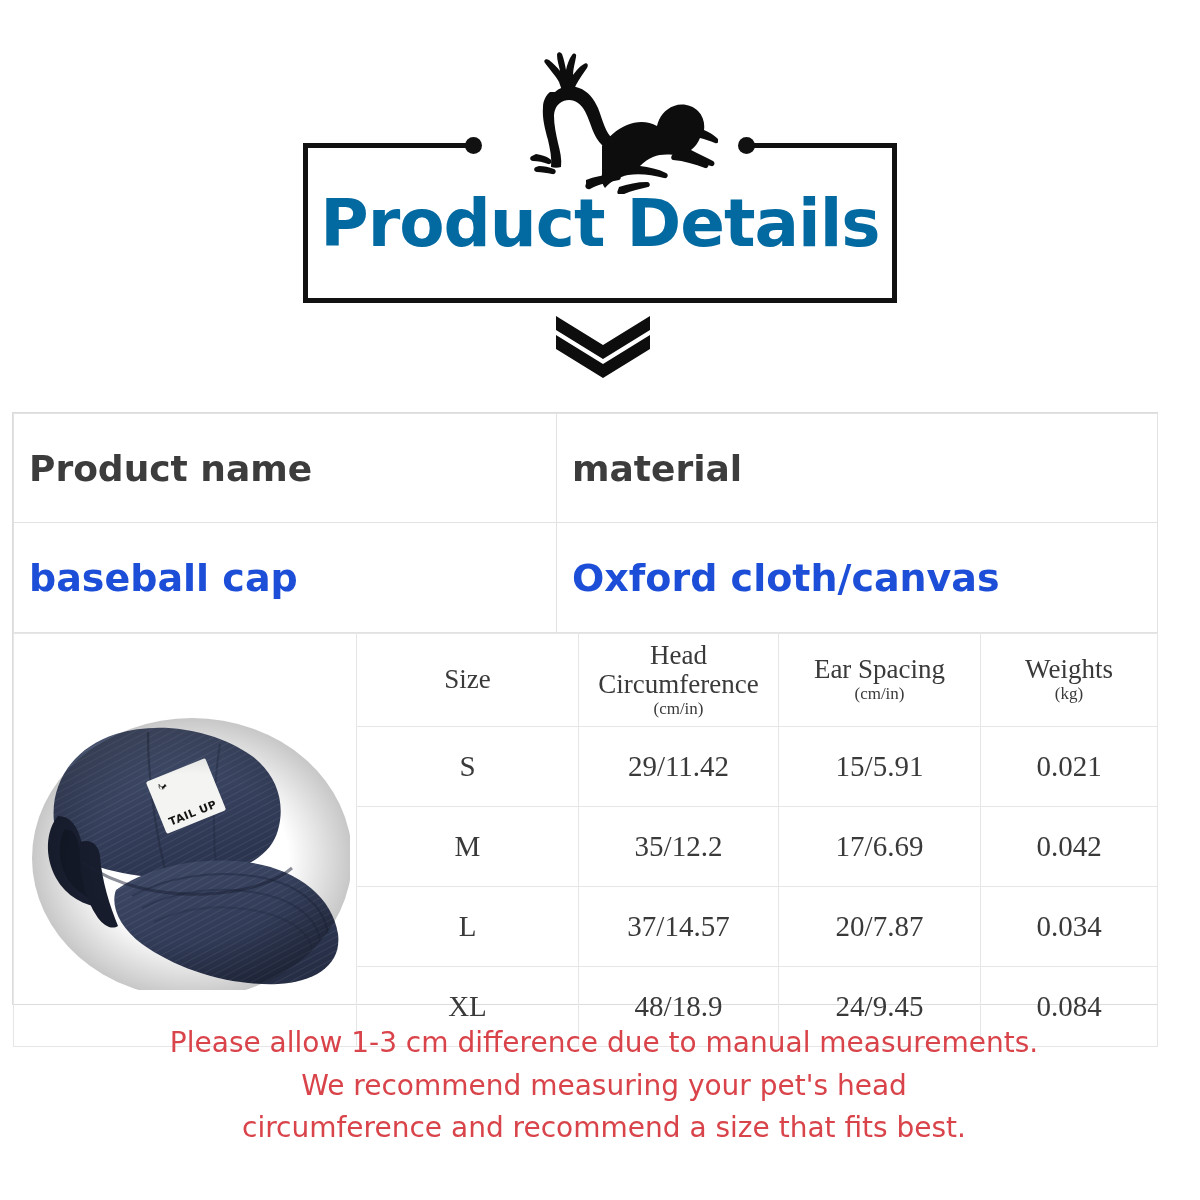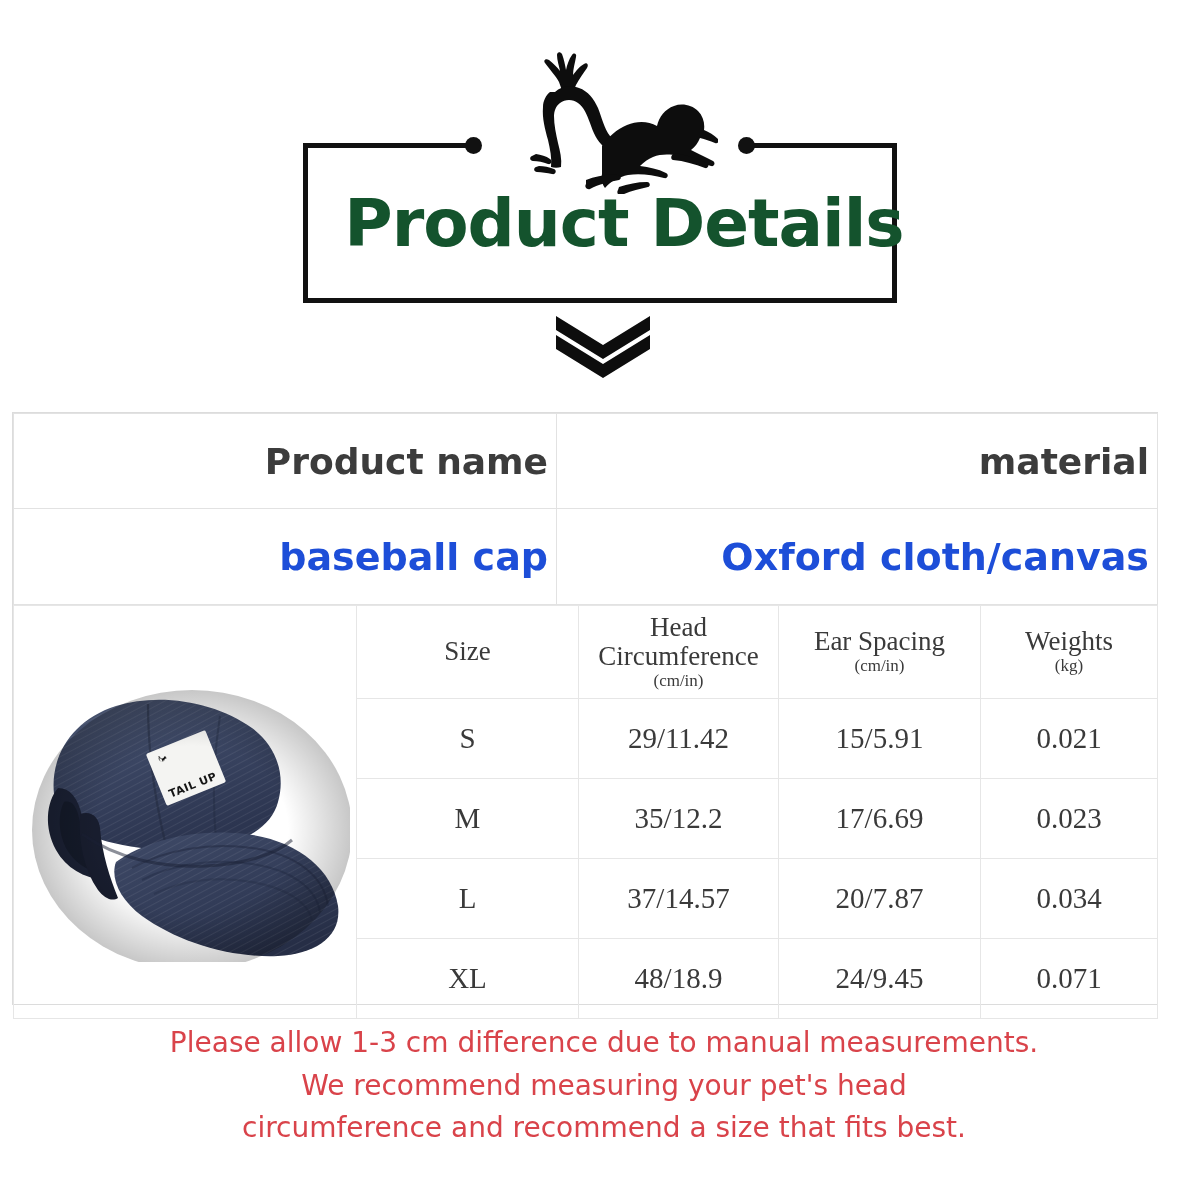--- a/index.html
+++ b/index.html
@@ -64,23 +64,22 @@
     top: 0;
     width: 594px;
     height: 160px;
     display: flex;
     align-items: center;
     justify-content: center;
     font-family: "DejaVu Sans", sans-serif;
     font-weight: bold;
     font-size: 66px;
     letter-spacing: -1px;
-    color: #14532d;
+    color: #0369a1;
     white-space: nowrap;
-    padding-left: 24px;
   }
 
   .chevrons {
     position: absolute;
     left: 556px;
     top: 316px;
     width: 94px;
     height: 62px;
   }
 
@@ -96,25 +95,25 @@
     background: #fff;
   }
 
   .top-table {
     width: 100%;
     border-collapse: collapse;
     table-layout: fixed;
   }
   .top-table td {
     border: 1px solid #e2e2e2;
-    text-align: right;
+    text-align: left;
     vertical-align: middle;
     font-family: "DejaVu Sans", sans-serif;
     font-weight: bold;
-    padding: 8px;
+    padding: 15px;
   }
   .tt-label-row td {
     height: 78px;
     font-size: 36px;
     color: #3c3c3c;
   }
   .tt-value-row td {
     height: 79px;
     font-size: 38px;
     color: #1d4ed8;
@@ -336,33 +335,33 @@
       <tr class="size-row">
         <td>S</td>
         <td>29/11.42</td>
         <td>15/5.91</td>
         <td>0.021</td>
       </tr>
       <tr class="size-row">
         <td>M</td>
         <td>35/12.2</td>
         <td>17/6.69</td>
-        <td>0.023</td>
+        <td>0.042</td>
       </tr>
       <tr class="size-row">
         <td>L</td>
         <td>37/14.57</td>
         <td>20/7.87</td>
         <td>0.034</td>
       </tr>
       <tr class="size-row">
         <td>XL</td>
         <td>48/18.9</td>
         <td>24/9.45</td>
-        <td>0.071</td>
+        <td>0.084</td>
       </tr>
     </tbody>
   </table>
 </div>
 
 <div class="note">
   <span class="note-line">Please allow 1-3 cm difference due to manual measurements.</span>
   <span class="note-line">We recommend measuring your pet's head</span>
   <span class="note-line">circumference and recommend a size that fits best.</span>
 </div>

